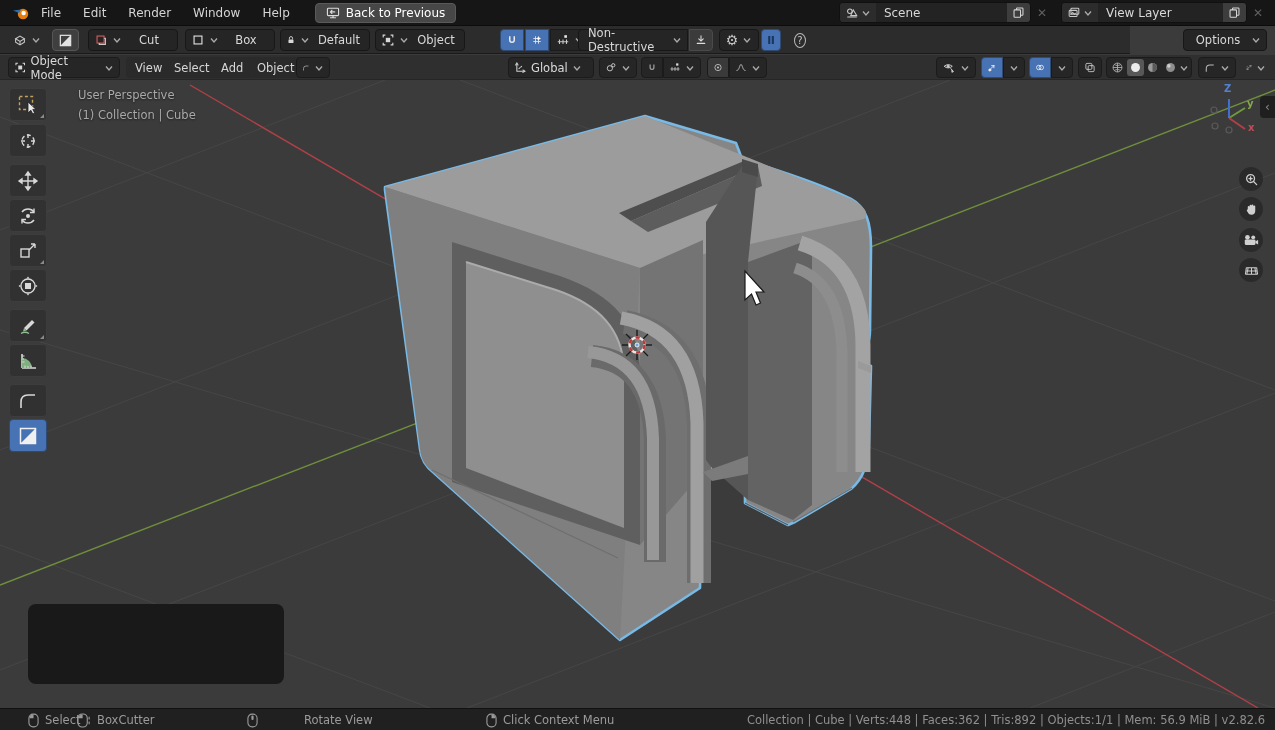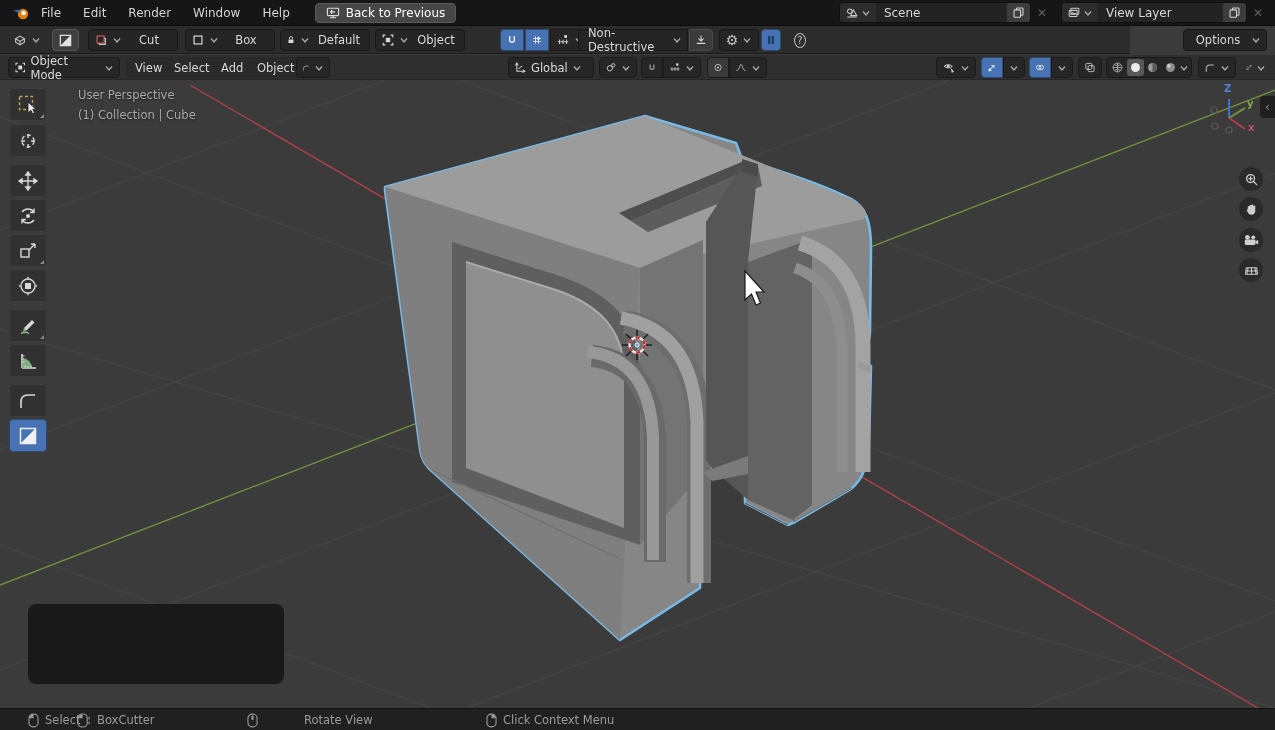--- a/index.html
+++ b/index.html
@@ -682,15 +682,16 @@
       </svg>
       <span>Rotate View</span>
     </div>
     <div class="sb-item" style="left:486px;">
       <svg width="11" height="15" viewBox="0 0 12 16">
         <rect x="1" y="1" width="10" height="14" rx="4.5" fill="none" stroke="#9b9b9b" stroke-width="1.2"></rect>
         <path d="M6,1.6 A4,4 0 0 1 10.4,5.5 L6,5.5 Z" fill="#9b9b9b"></path>
       </svg>
       <span>Click Context Menu</span>
     </div>
+    <div id="sb-stats">Collection | Cube | Verts:448 | Faces:362 | Tris:892 | Objects:1/1 | Mem: 56.9 MiB | v2.82.6</div>
   </div>
 
 </div>
 
 </body></html>

